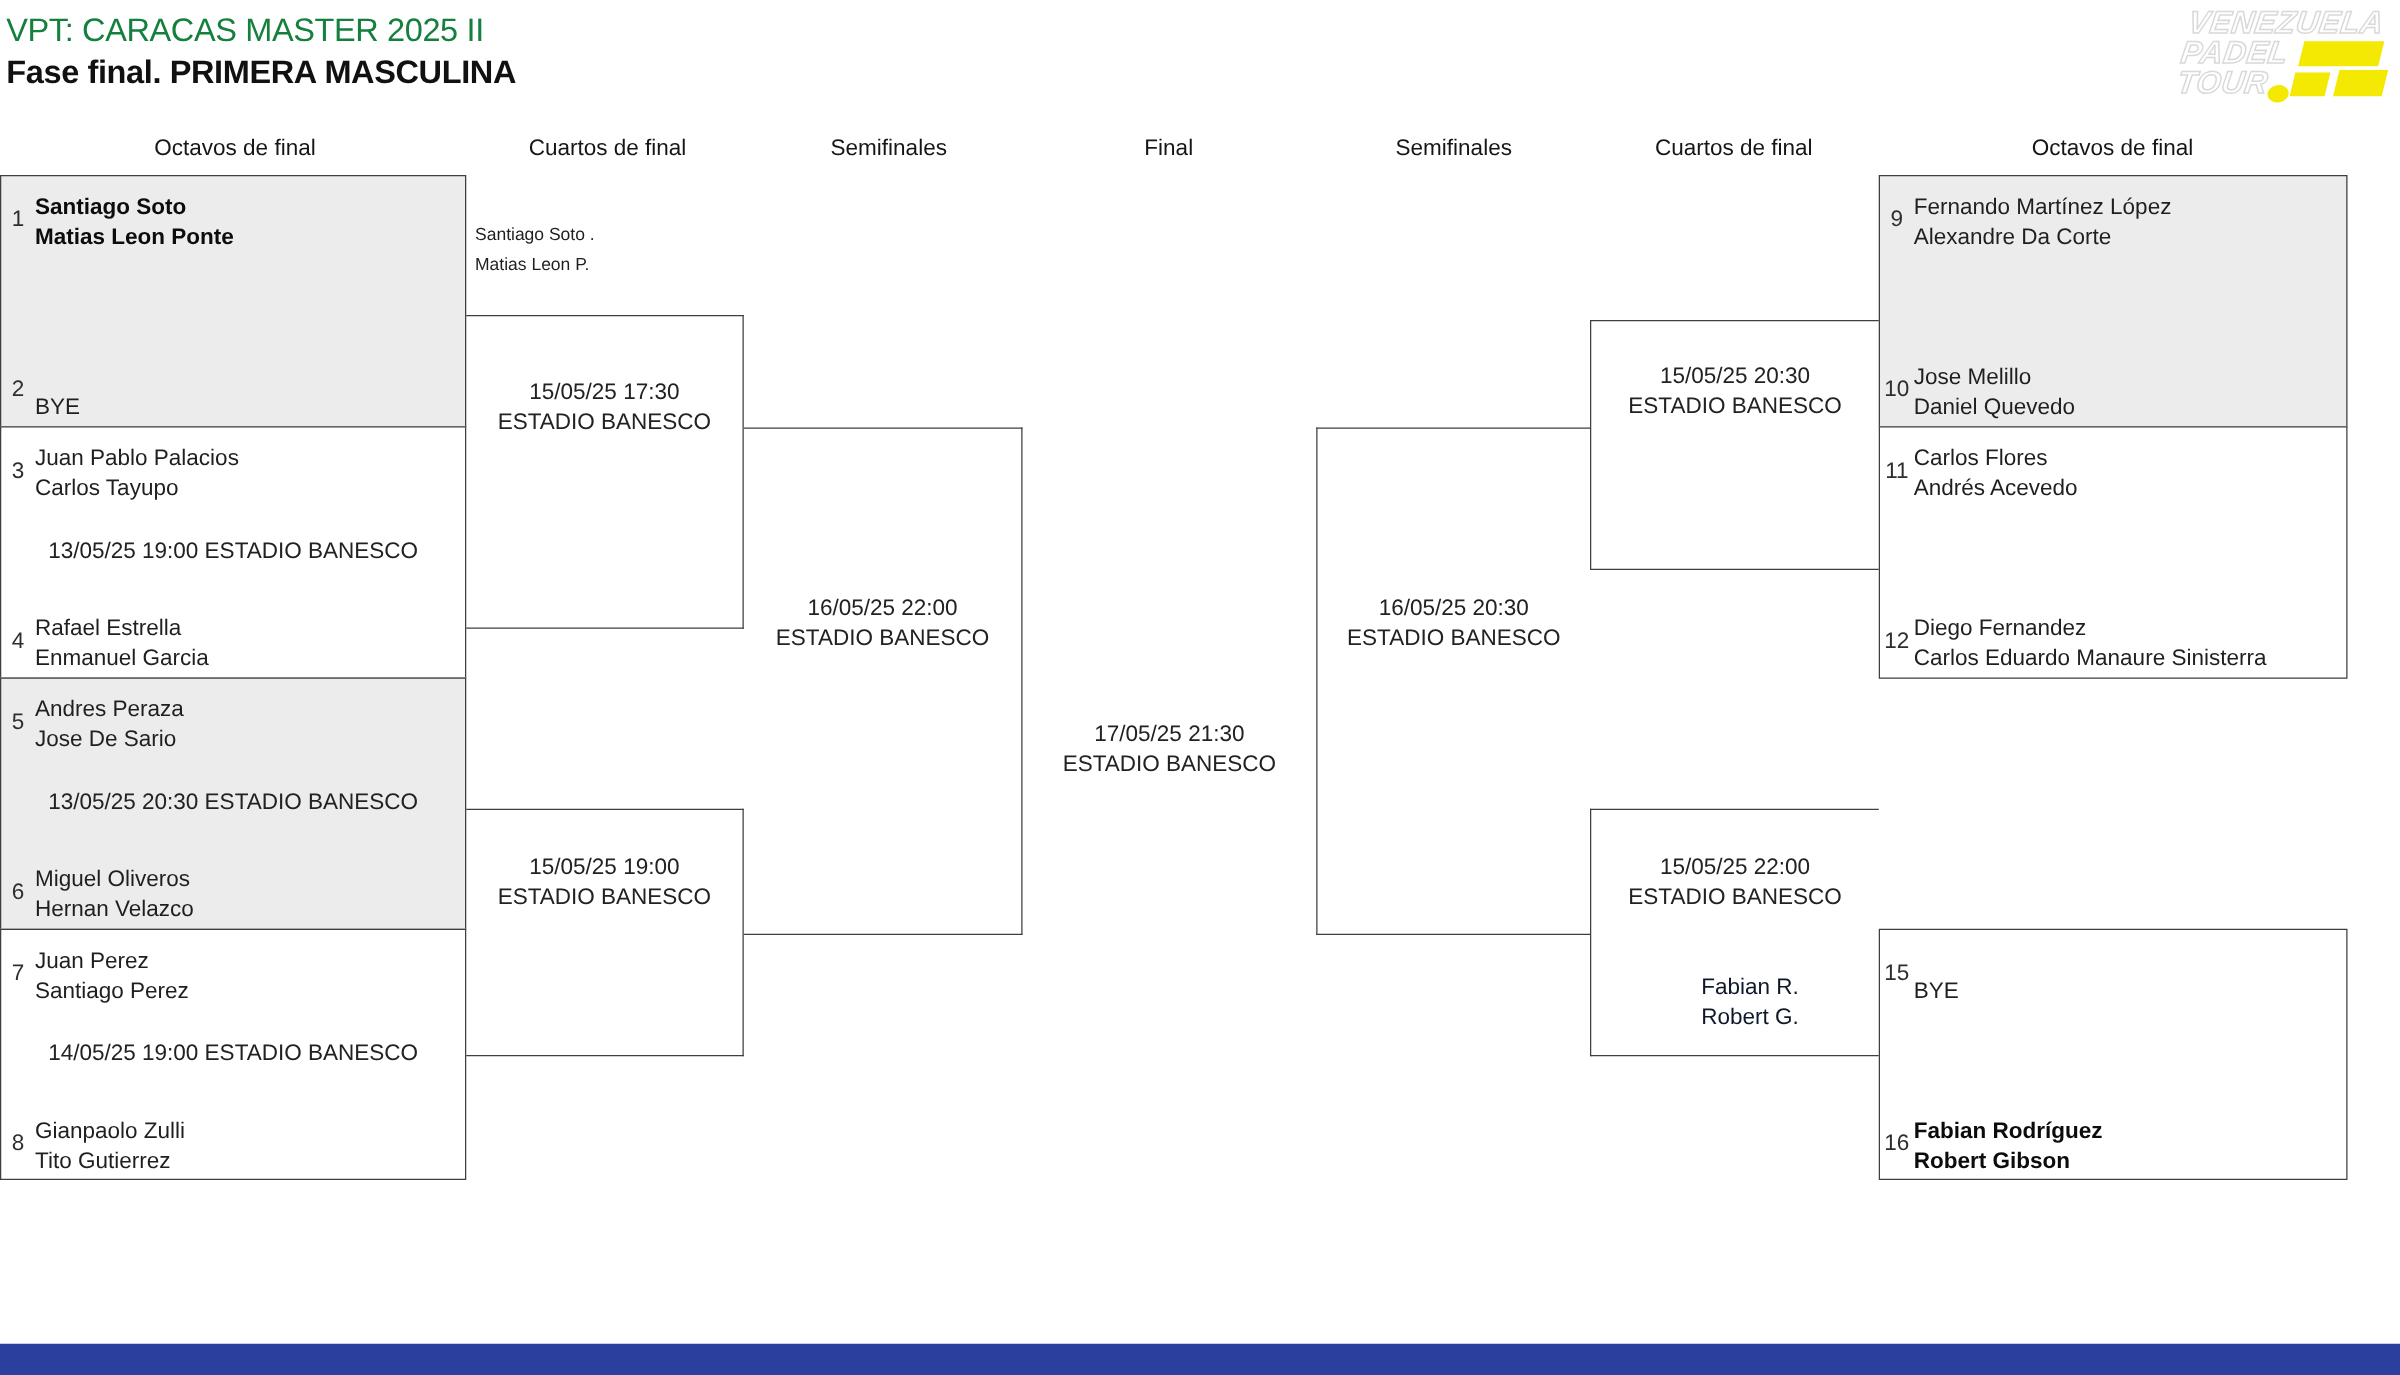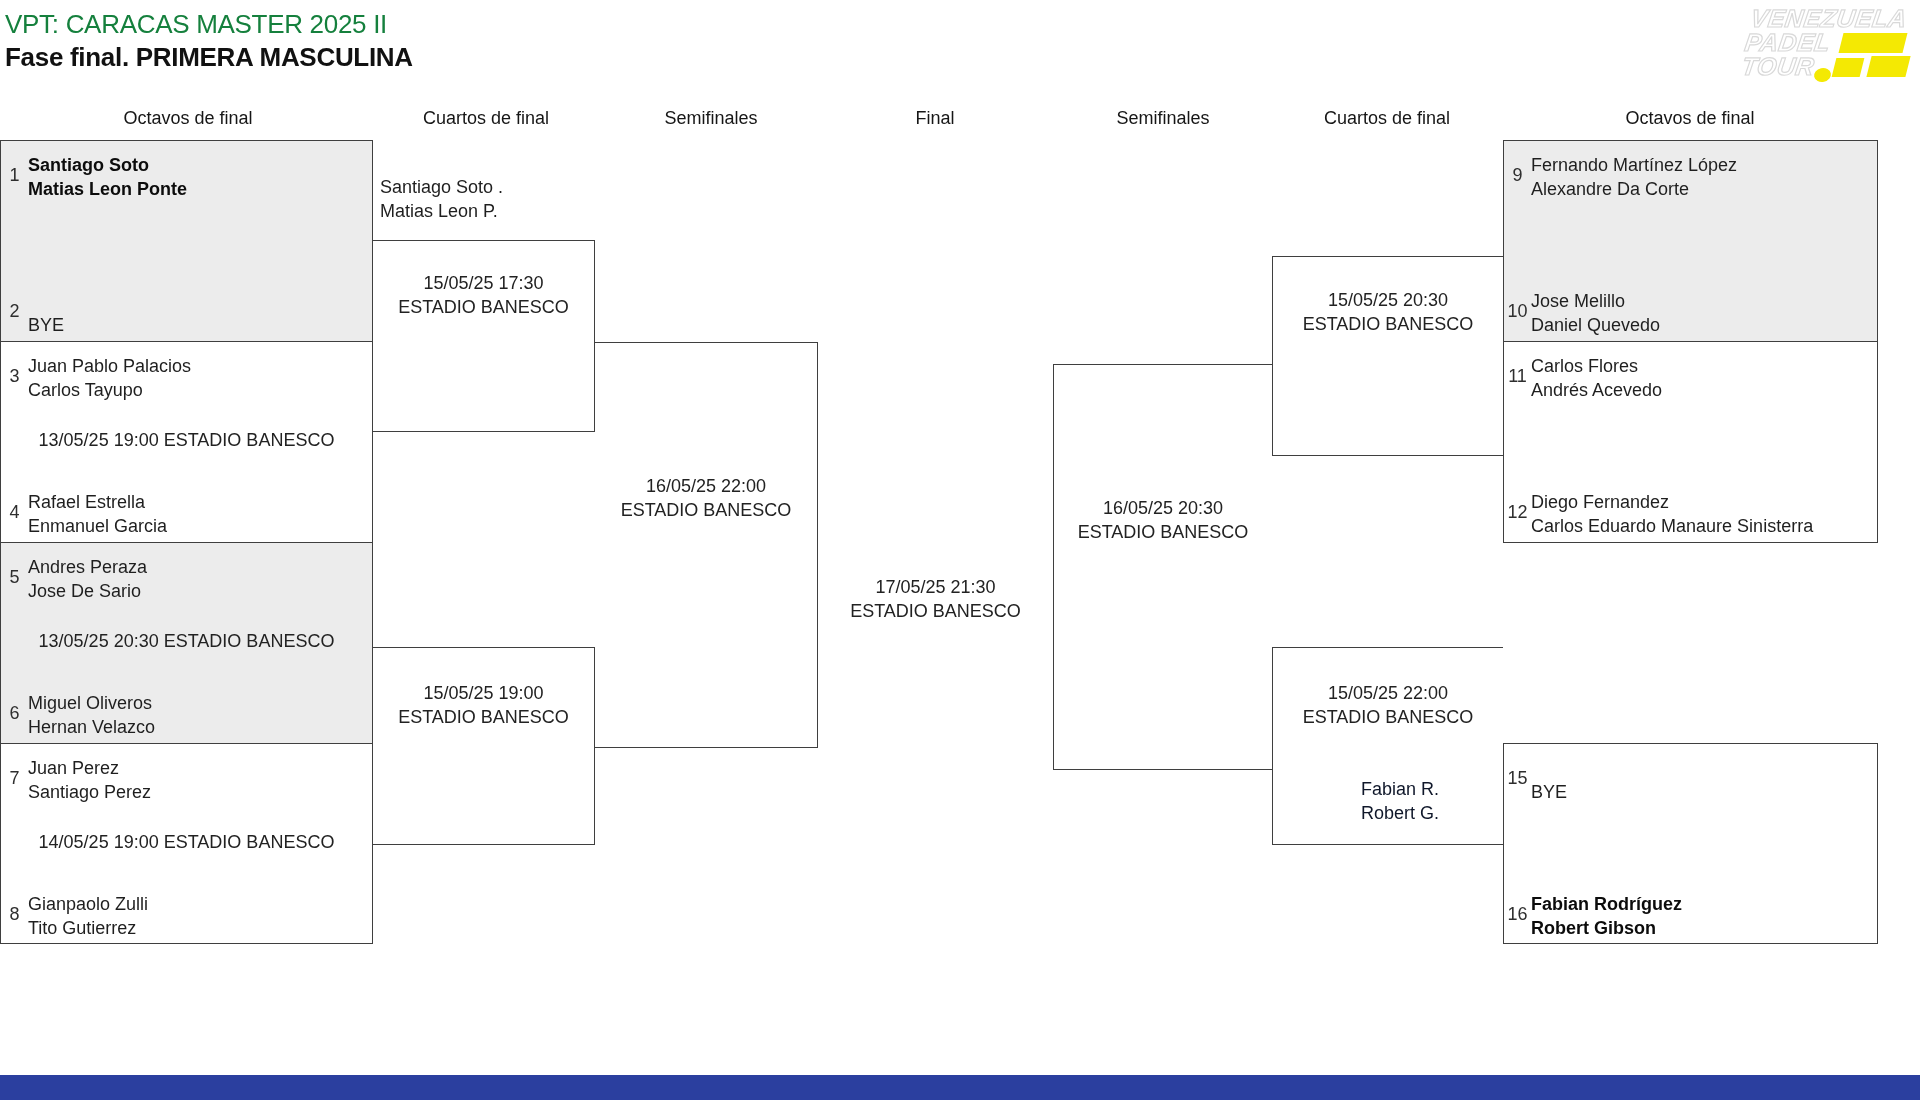--- a/index.html
+++ b/index.html
@@ -27,28 +27,28 @@
   .names div{min-height:0;}
   .slot.bold .names{font-weight:700;color:#0c0c0c;}
   .match-line{position:absolute;top:86px;left:0;right:0;text-align:center;font-size:18px;line-height:24px;color:#222;}
 
   
   .qf,.sf{position:absolute;box-sizing:border-box;text-align:center;font-size:18px;line-height:24px;color:#222;}
   .bT{border-top:1.5px solid #3f3f3f;}
   .bB{border-bottom:1.5px solid #3f3f3f;}
   .bL{border-left:1.5px solid #3f3f3f;}
   .bR{border-right:1.5px solid #3f3f3f;}
-  .qfl1{left:373px;top:240px;width:222px;height:192px;padding-top:30px;}
+  .qfl1{left:373px;top:252px;width:222px;height:251px;padding-top:48px;}
   .qfl2{left:373px;top:647px;width:222px;height:198px;padding-top:33px;}
   .qfr1{left:1272px;top:256px;width:231px;height:200px;padding-top:31px;}
   .qfr2{left:1272px;top:647px;width:231px;height:198px;padding-top:33px;}
   .sfl{left:595px;top:342px;width:223px;height:406px;padding-top:131px;}
-  .sfr{left:1053px;top:342px;width:219px;height:406px;padding-top:131px;margin-top:22px;}
-
-  .winner-l{position:absolute;left:380px;top:175px;font-size:18px;line-height:24px;color:#1f1f1f;white-space:nowrap;}
+  .sfr{left:1053px;top:342px;width:219px;height:406px;padding-top:131px;}
+
+  .winner-l{position:absolute;left:380px;top:175px;font-size:14px;line-height:24px;color:#1f1f1f;white-space:nowrap;}
   .winner-r{position:absolute;left:1216px;top:777px;width:223px;text-align:right;font-size:18px;line-height:24px;color:#0f172a;}
   .final-text{position:absolute;left:818px;top:575px;width:235px;text-align:center;font-size:18px;line-height:24px;color:#222;}
 
   
   .logo{position:absolute;left:1733px;top:4px;width:182px;height:86px;}
   .logo-line{position:absolute;font-style:italic;font-weight:700;font-size:25px;line-height:24px;
              color:#ffffff;-webkit-text-stroke:1.2px #d9d9d9;letter-spacing:0.5px;
              transform:skewX(-8deg);white-space:nowrap;}
   .lg1{left:18px;top:2px;}
   .lg2{left:12px;top:26px;}

